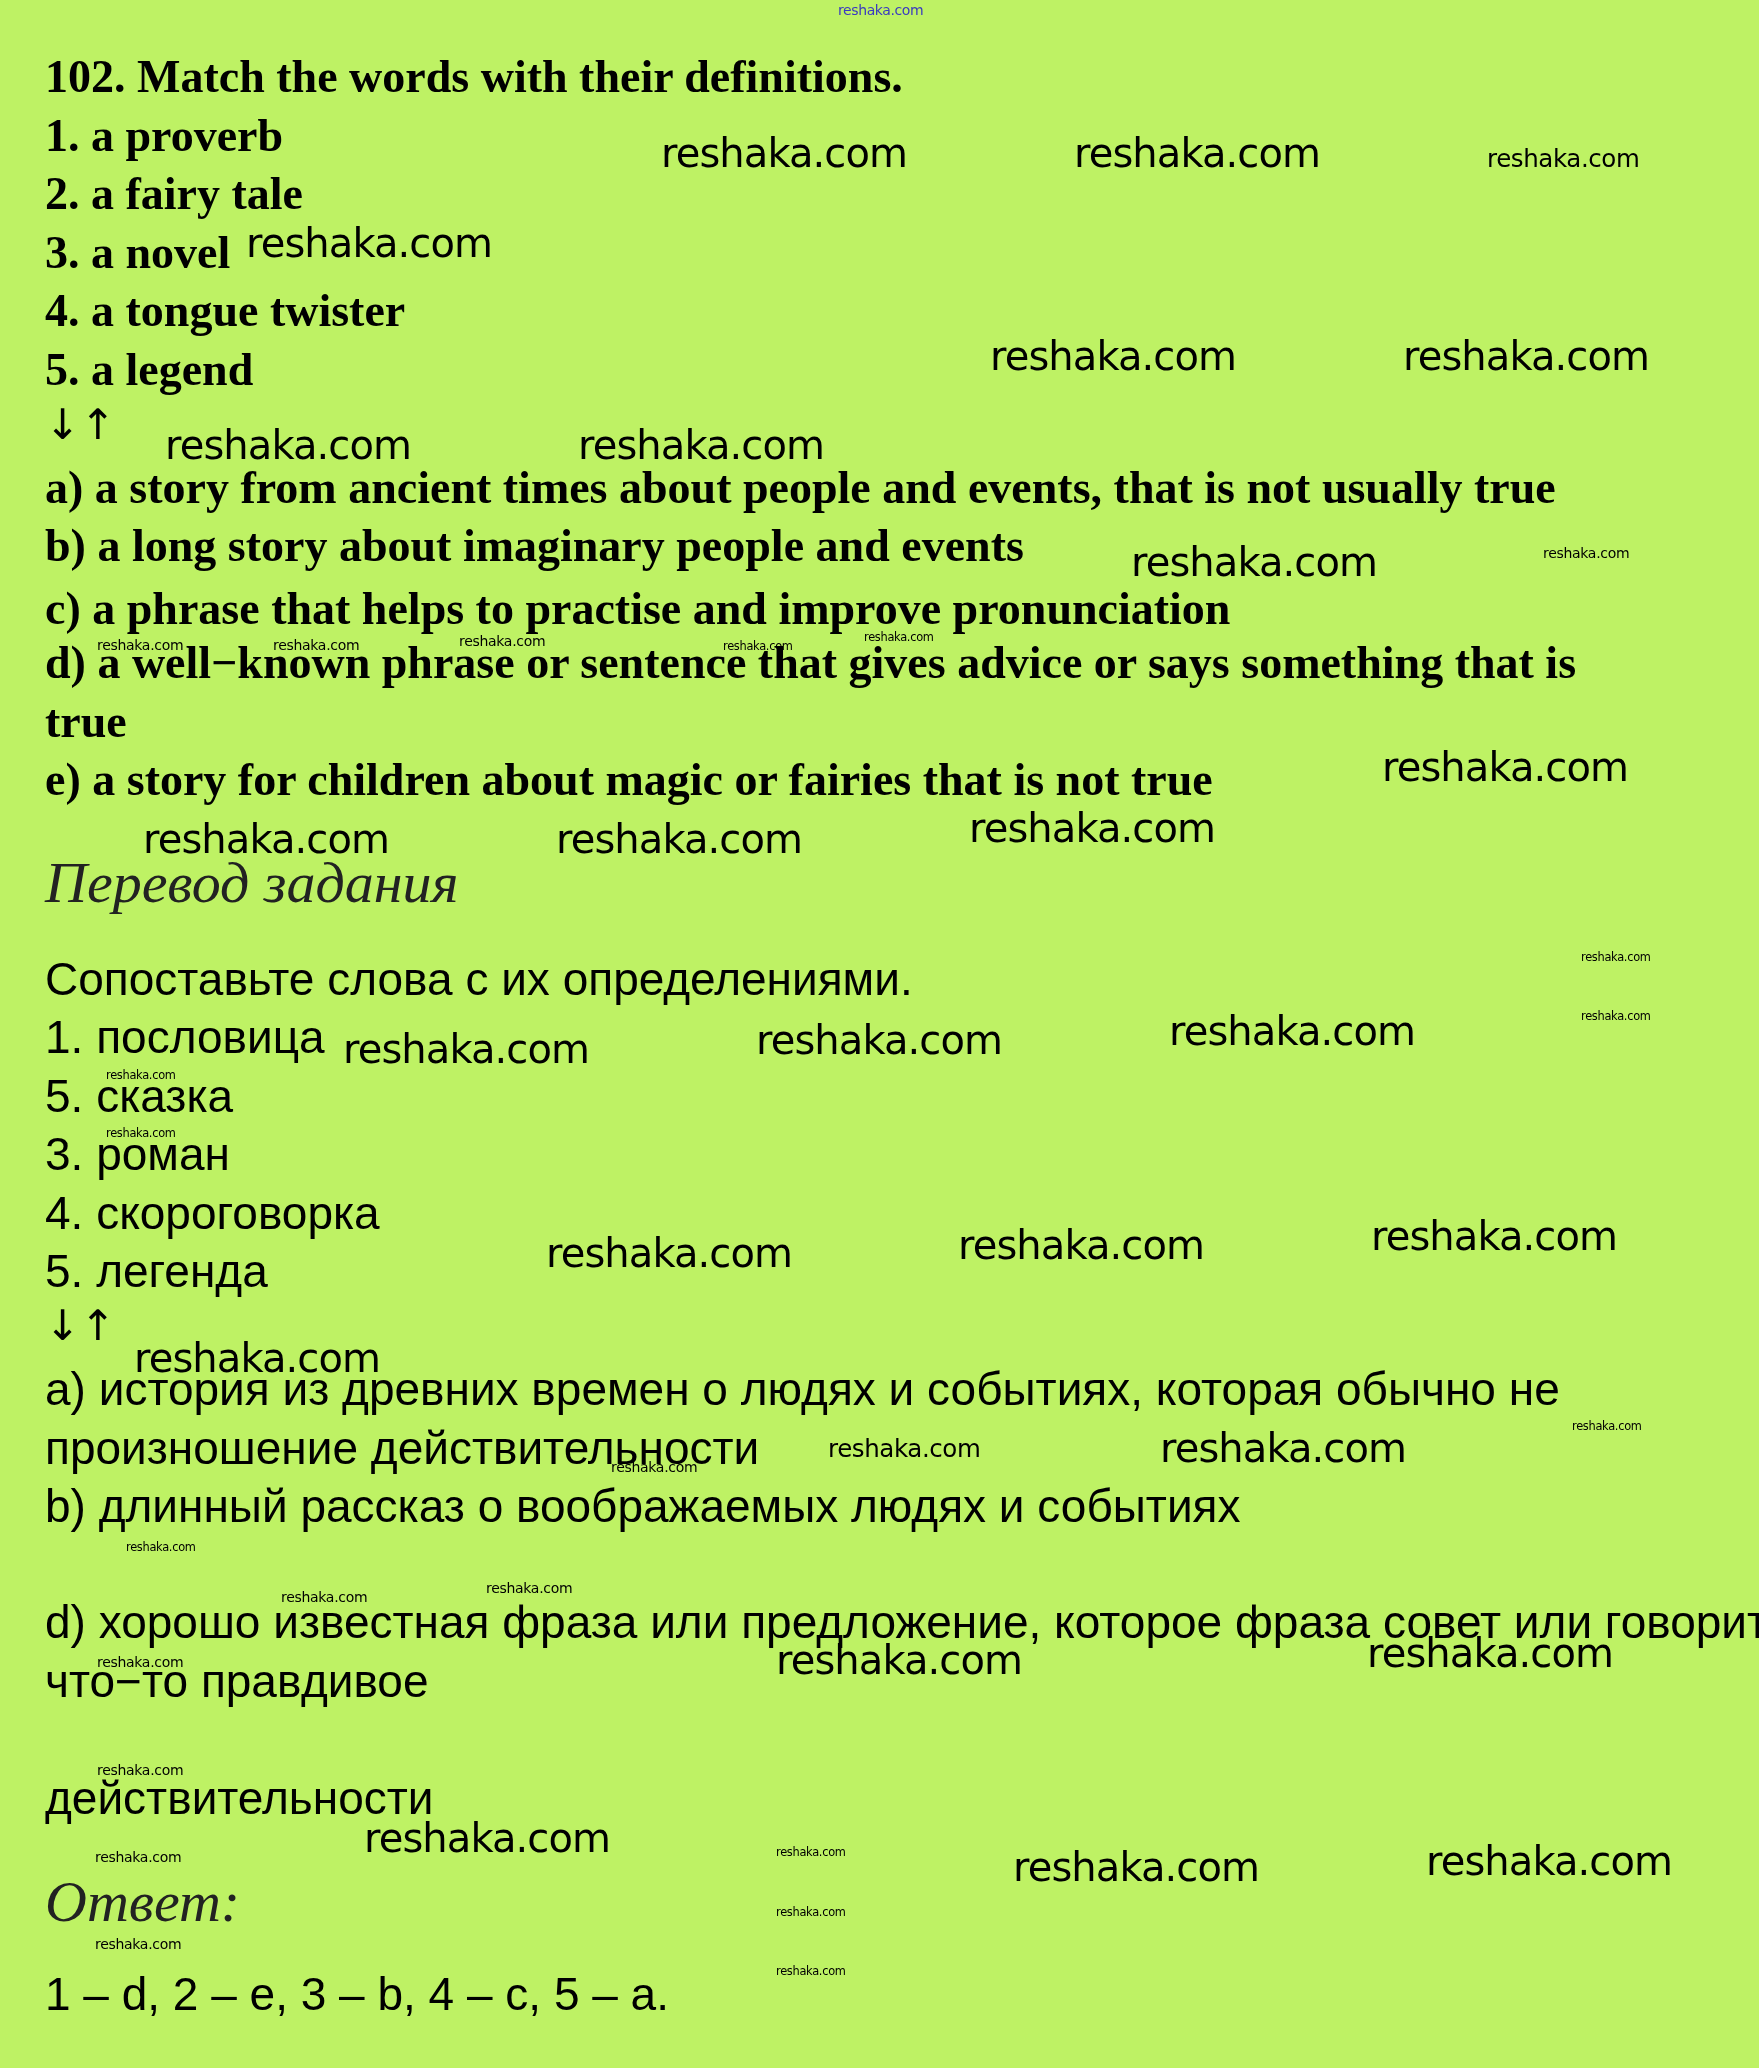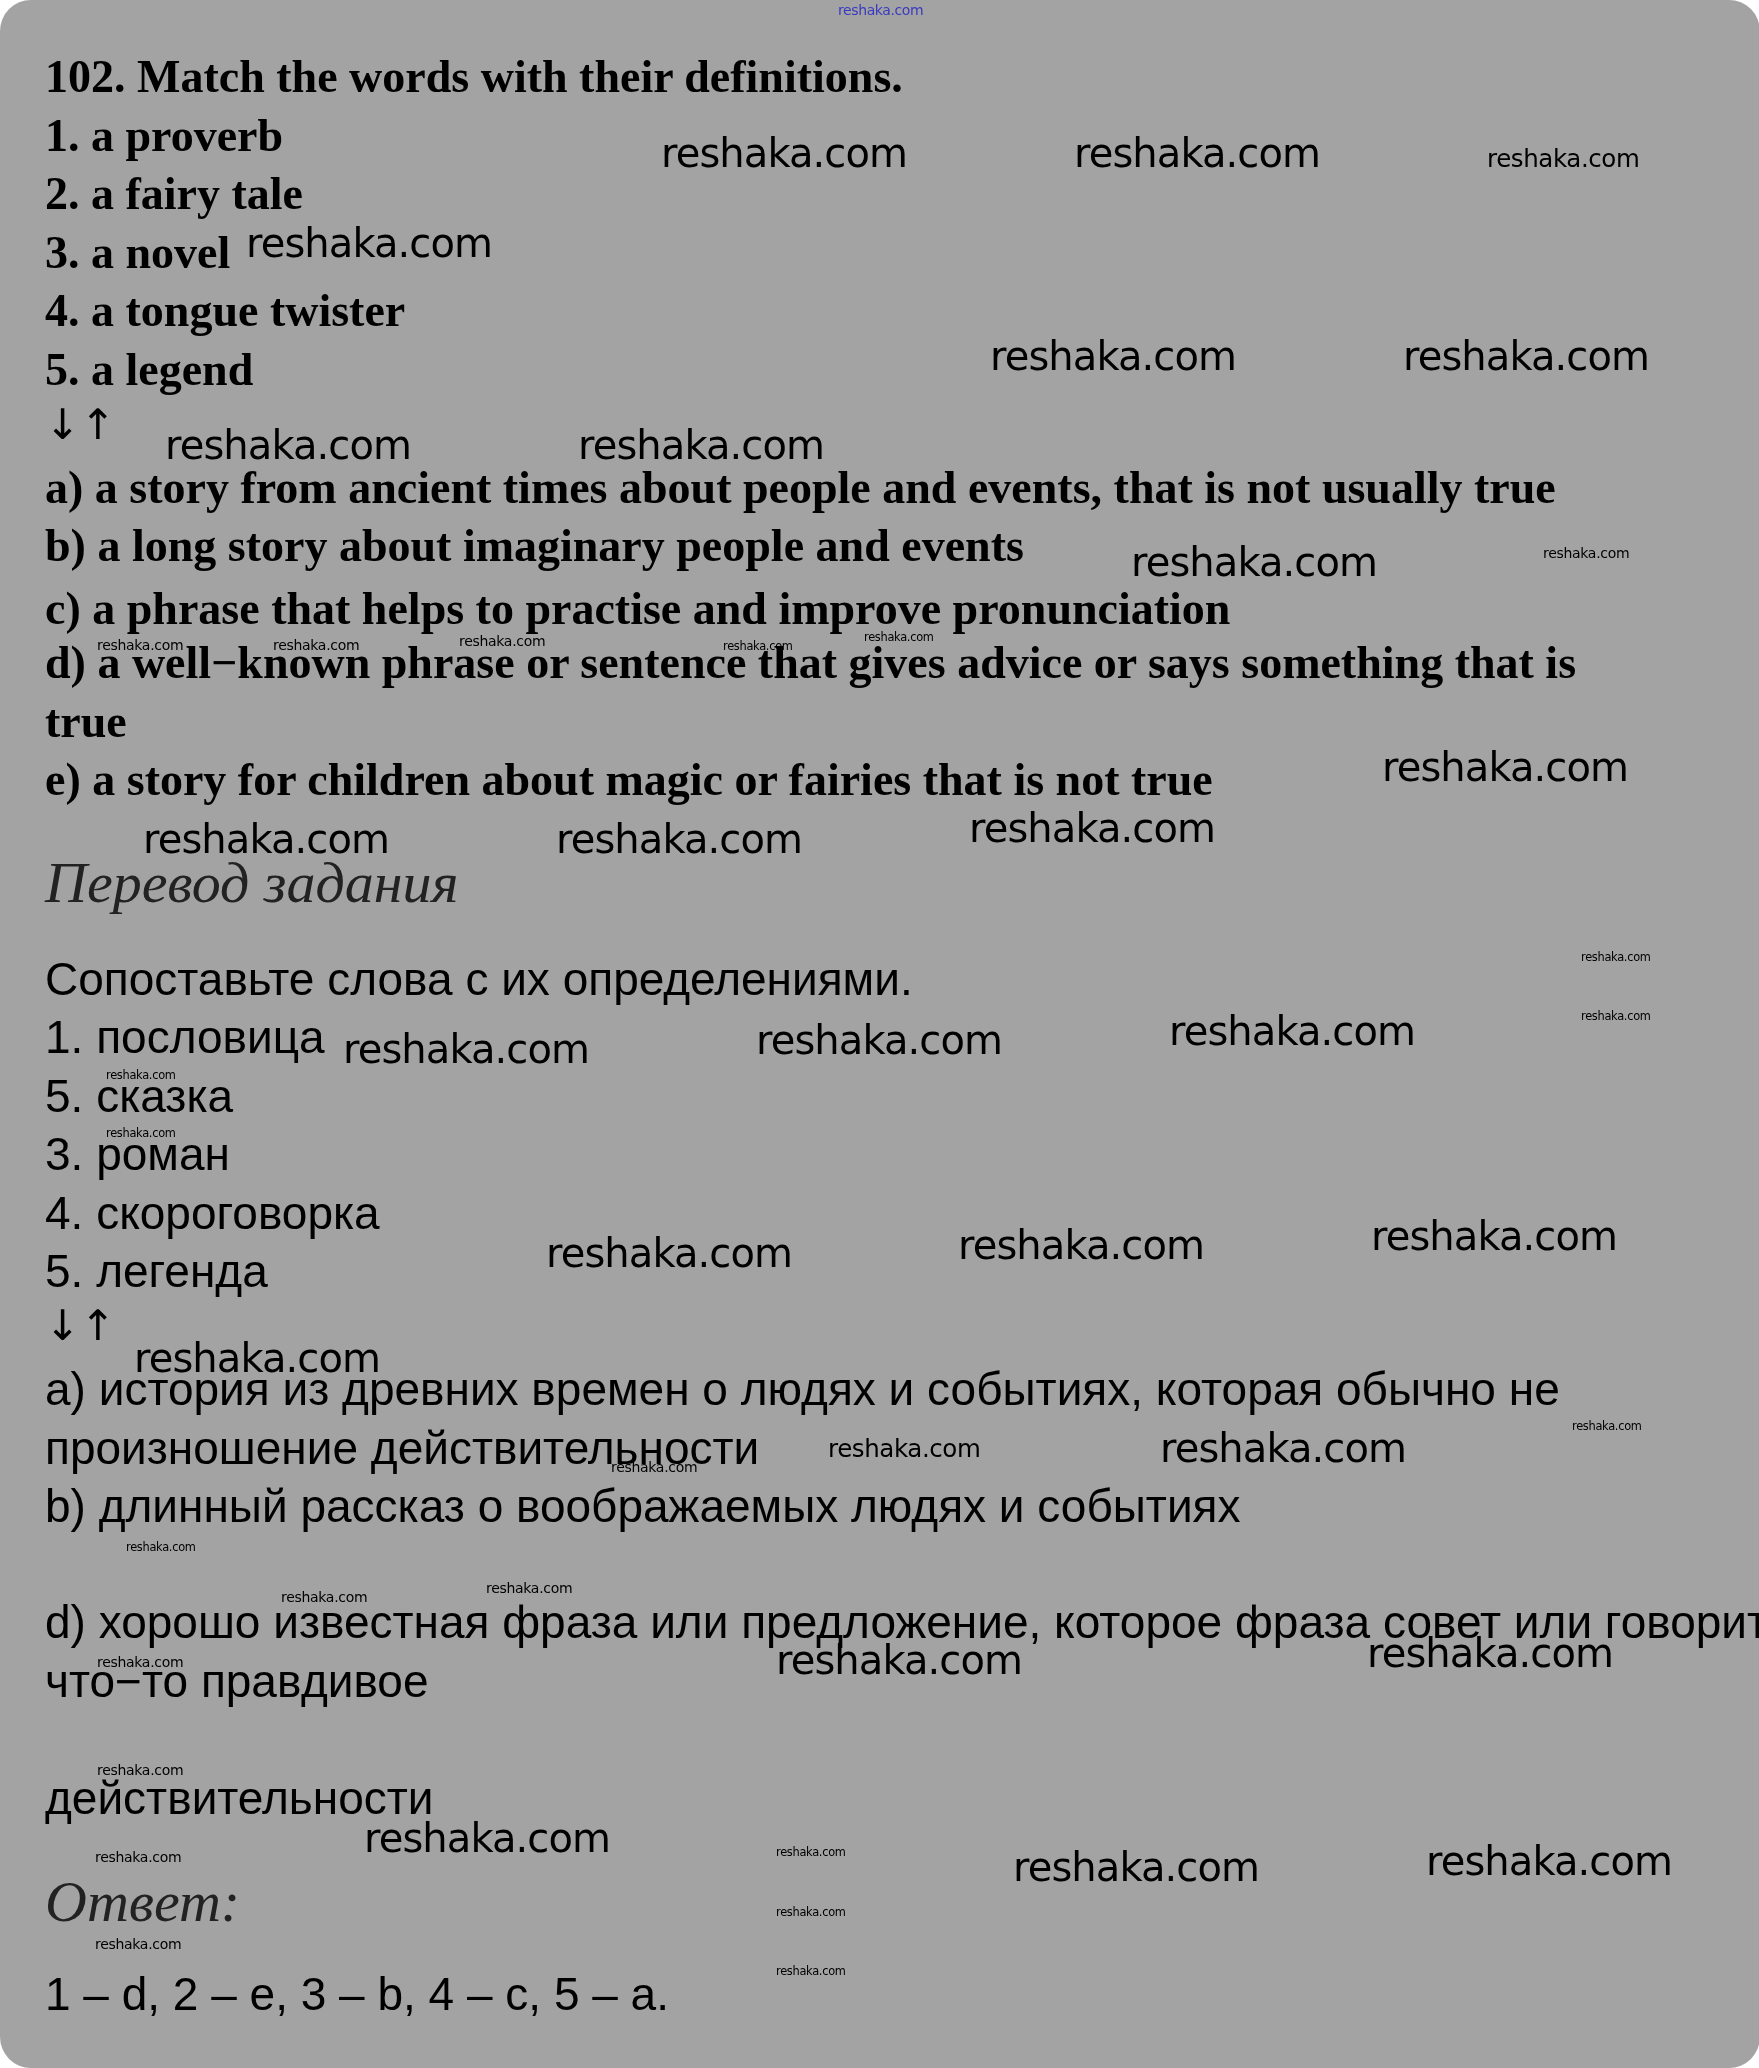--- a/index.html
+++ b/index.html
@@ -1,17 +1,17 @@
 <!DOCTYPE html>
 <html style="font-size:14px"><head>
 <meta charset="utf-8">
 <style>
   html, body { margin: 0; padding: 0; background: #ffffff; }
   body { width: 1760px; height: 2068px; position: relative; overflow: hidden; }
-  .page { position: absolute; left: 0; top: 0; width: 1760px; height: 2068px; background: #a3a3a3; border-radius: 31px; }
+  .page { position: absolute; left: 0; top: 0; width: 1760px; height: 2068px; background: #bef264; }
   .ln { position: absolute; left: 45px; white-space: nowrap; color: #000; line-height: 1; }
   .en { font-family: "Liberation Serif", "DejaVu Serif", serif; font-weight: bold; font-size: 46px; }
   .ru { font-family: Liberation Sans, sans-serif; font-weight: normal; font-size: 46px; }
   .it { font-family: "Liberation Serif", "DejaVu Serif", serif; font-style: italic; font-size: 58px; color: #222; }
   .arrows { font-family: "DejaVu Sans", sans-serif; font-size: 42px; font-weight: normal; }
   .wm { position: absolute; font-family: "DejaVu Sans", "Liberation Sans", sans-serif; color: #000; white-space: nowrap; line-height: 1; }
   .wm.l { font-size: 40px; letter-spacing: -0.9px; }
   .wm.m { font-size: 24.5px; letter-spacing: -0.4px; }
   .wm.s { font-size: 14px; letter-spacing: -0.3px; }
   .wm.xs { font-size: 11.4px; letter-spacing: -0.3px; }

